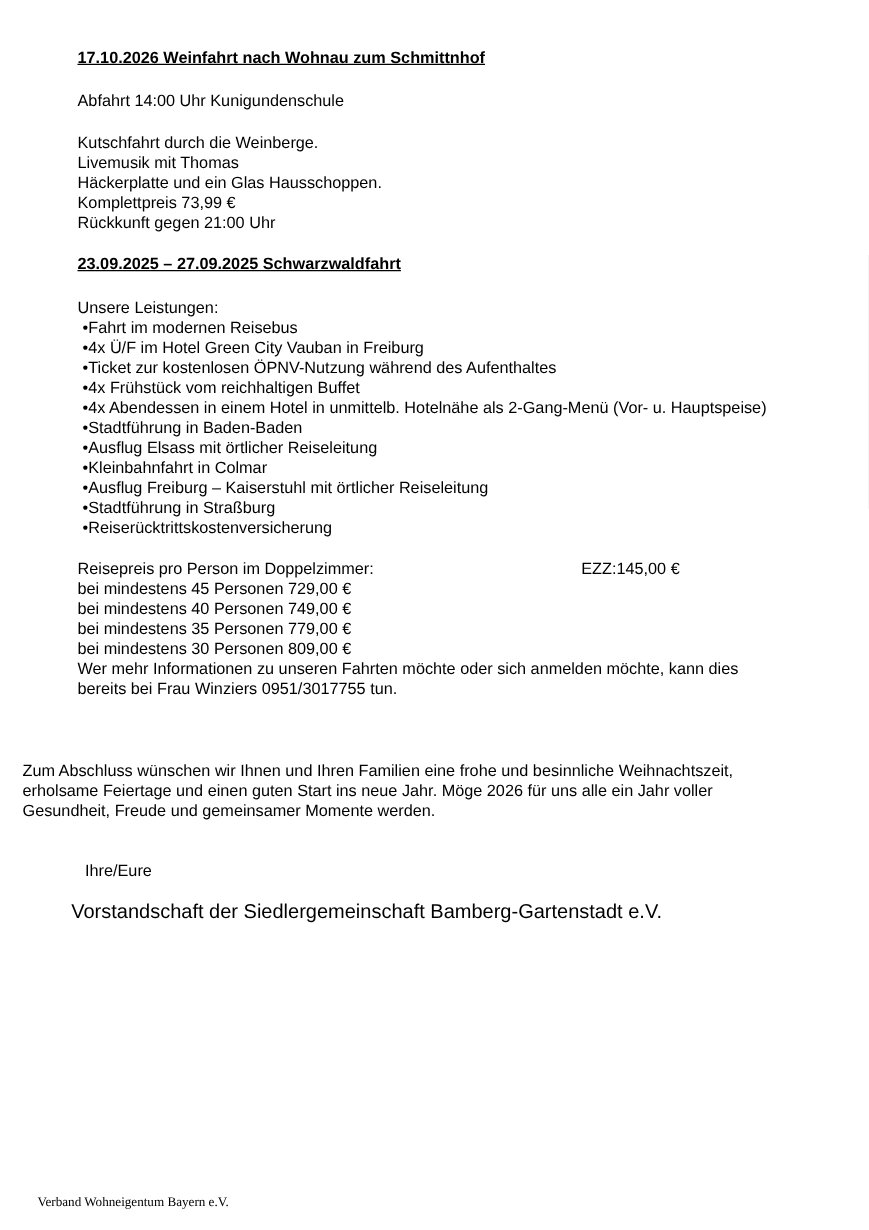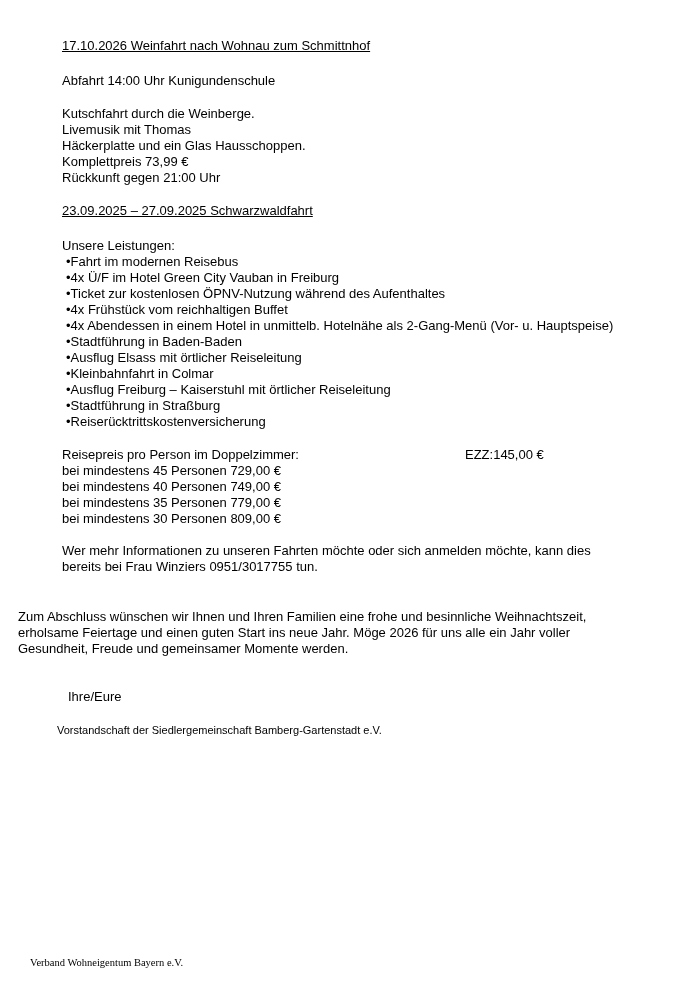--- a/index.html
+++ b/index.html
@@ -14,21 +14,21 @@
   }
   .main {
     position: absolute;
     left: 62px;
     top: 38px;
     width: 604px;
     font-size: 13px;
     line-height: 16px;
   }
   .trip-title {
-    font-weight: normal;
+    font-weight: bold;
     text-decoration: underline;
   }
   .departure { margin-top: 19px; }
   .details { margin-top: 17px; }
   .title2 { margin-top: 17px; }
   .services-heading {
     margin-top: 19px;
   }
   .service-item { padding-left: 4px; }
   .service-item::before { content: "\2022 "; }
@@ -36,41 +36,41 @@
     margin-top: 17px;
     position: relative;
   }
   .price-heading { font-weight: normal; }
   .single-price {
     position: absolute;
     left: 403px;
     top: 0;
     font-weight: normal;
   }
-  .contact { margin-top: 16px; }
+  .contact { }
   .closing {
     position: absolute;
     left: 18px;
     top: 609px;
     width: 660px;
     font-size: 13px;
     line-height: 16px;
   }
   .salutation {
     position: absolute;
     left: 68px;
     top: 689px;
     font-size: 13px;
     line-height: 16px;
   }
   .signature {
     position: absolute;
     left: 57px;
     top: 722px;
-    font-size: 11px;
+    font-size: 16px;
     line-height: 16px;
     text-align: center;
   }
   .footer {
     position: absolute;
     left: 30px;
     top: 930px;
     font-family: "Liberation Serif", serif;
     font-size: 10.5px;
     line-height: 13px;

